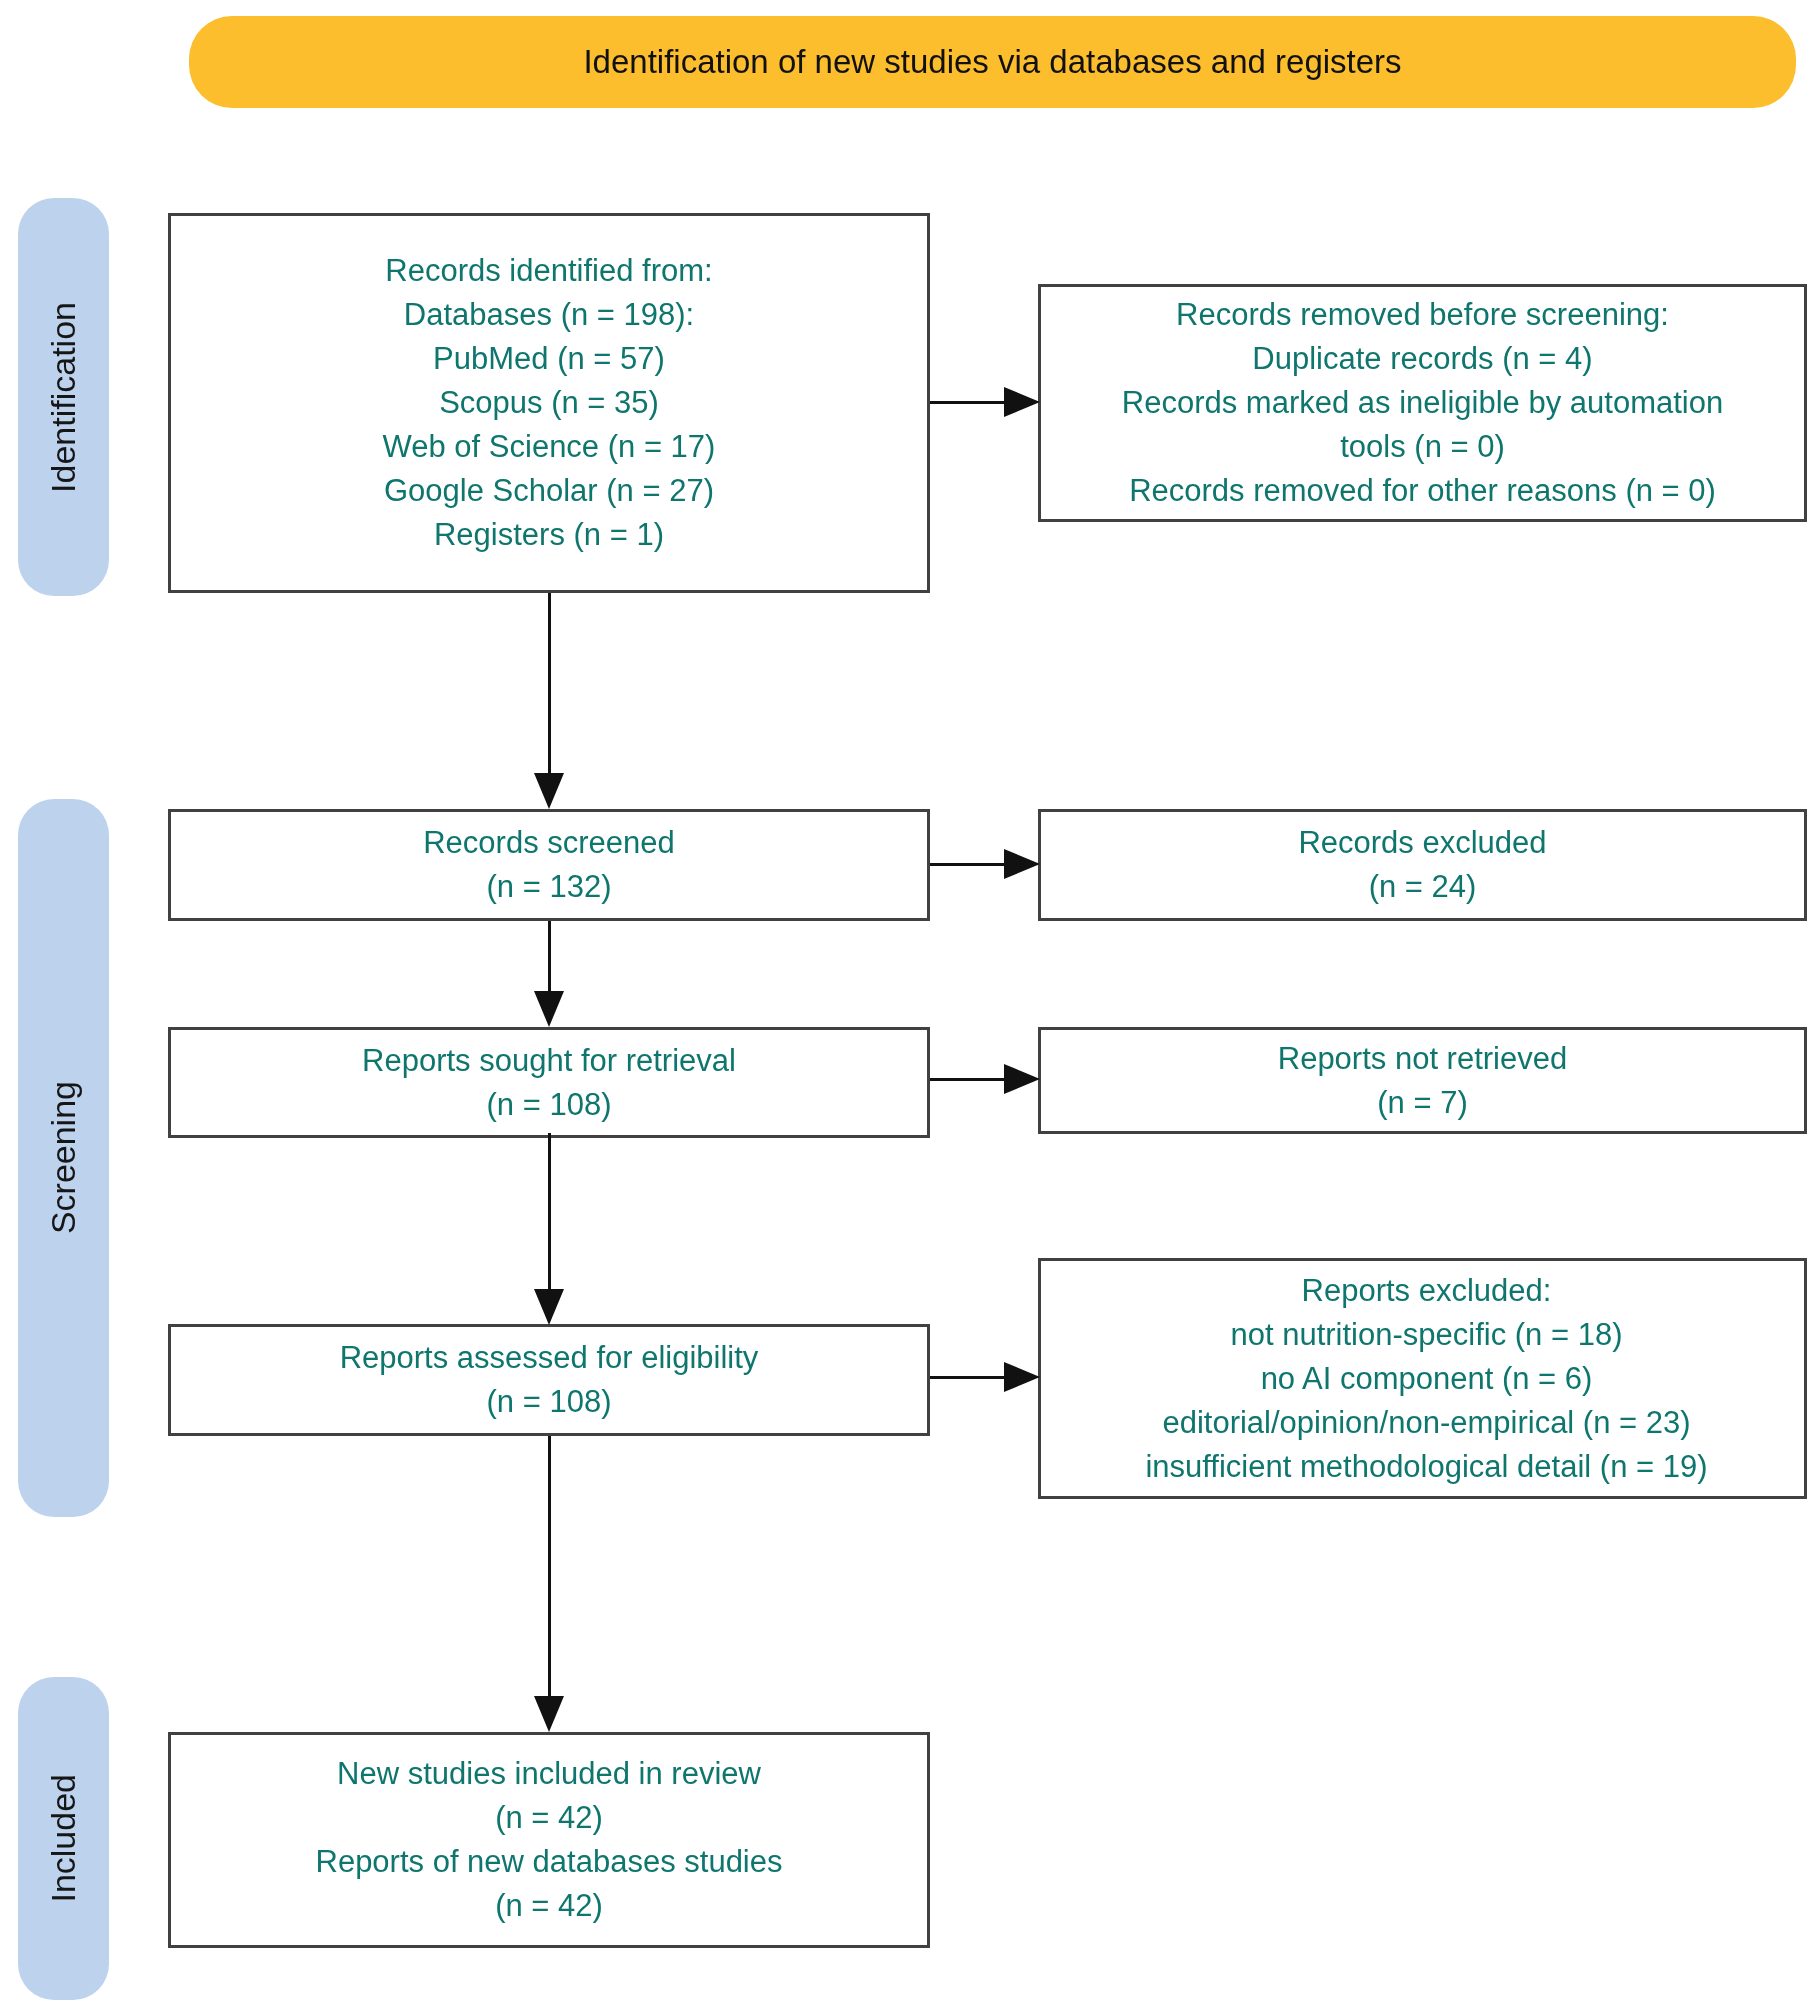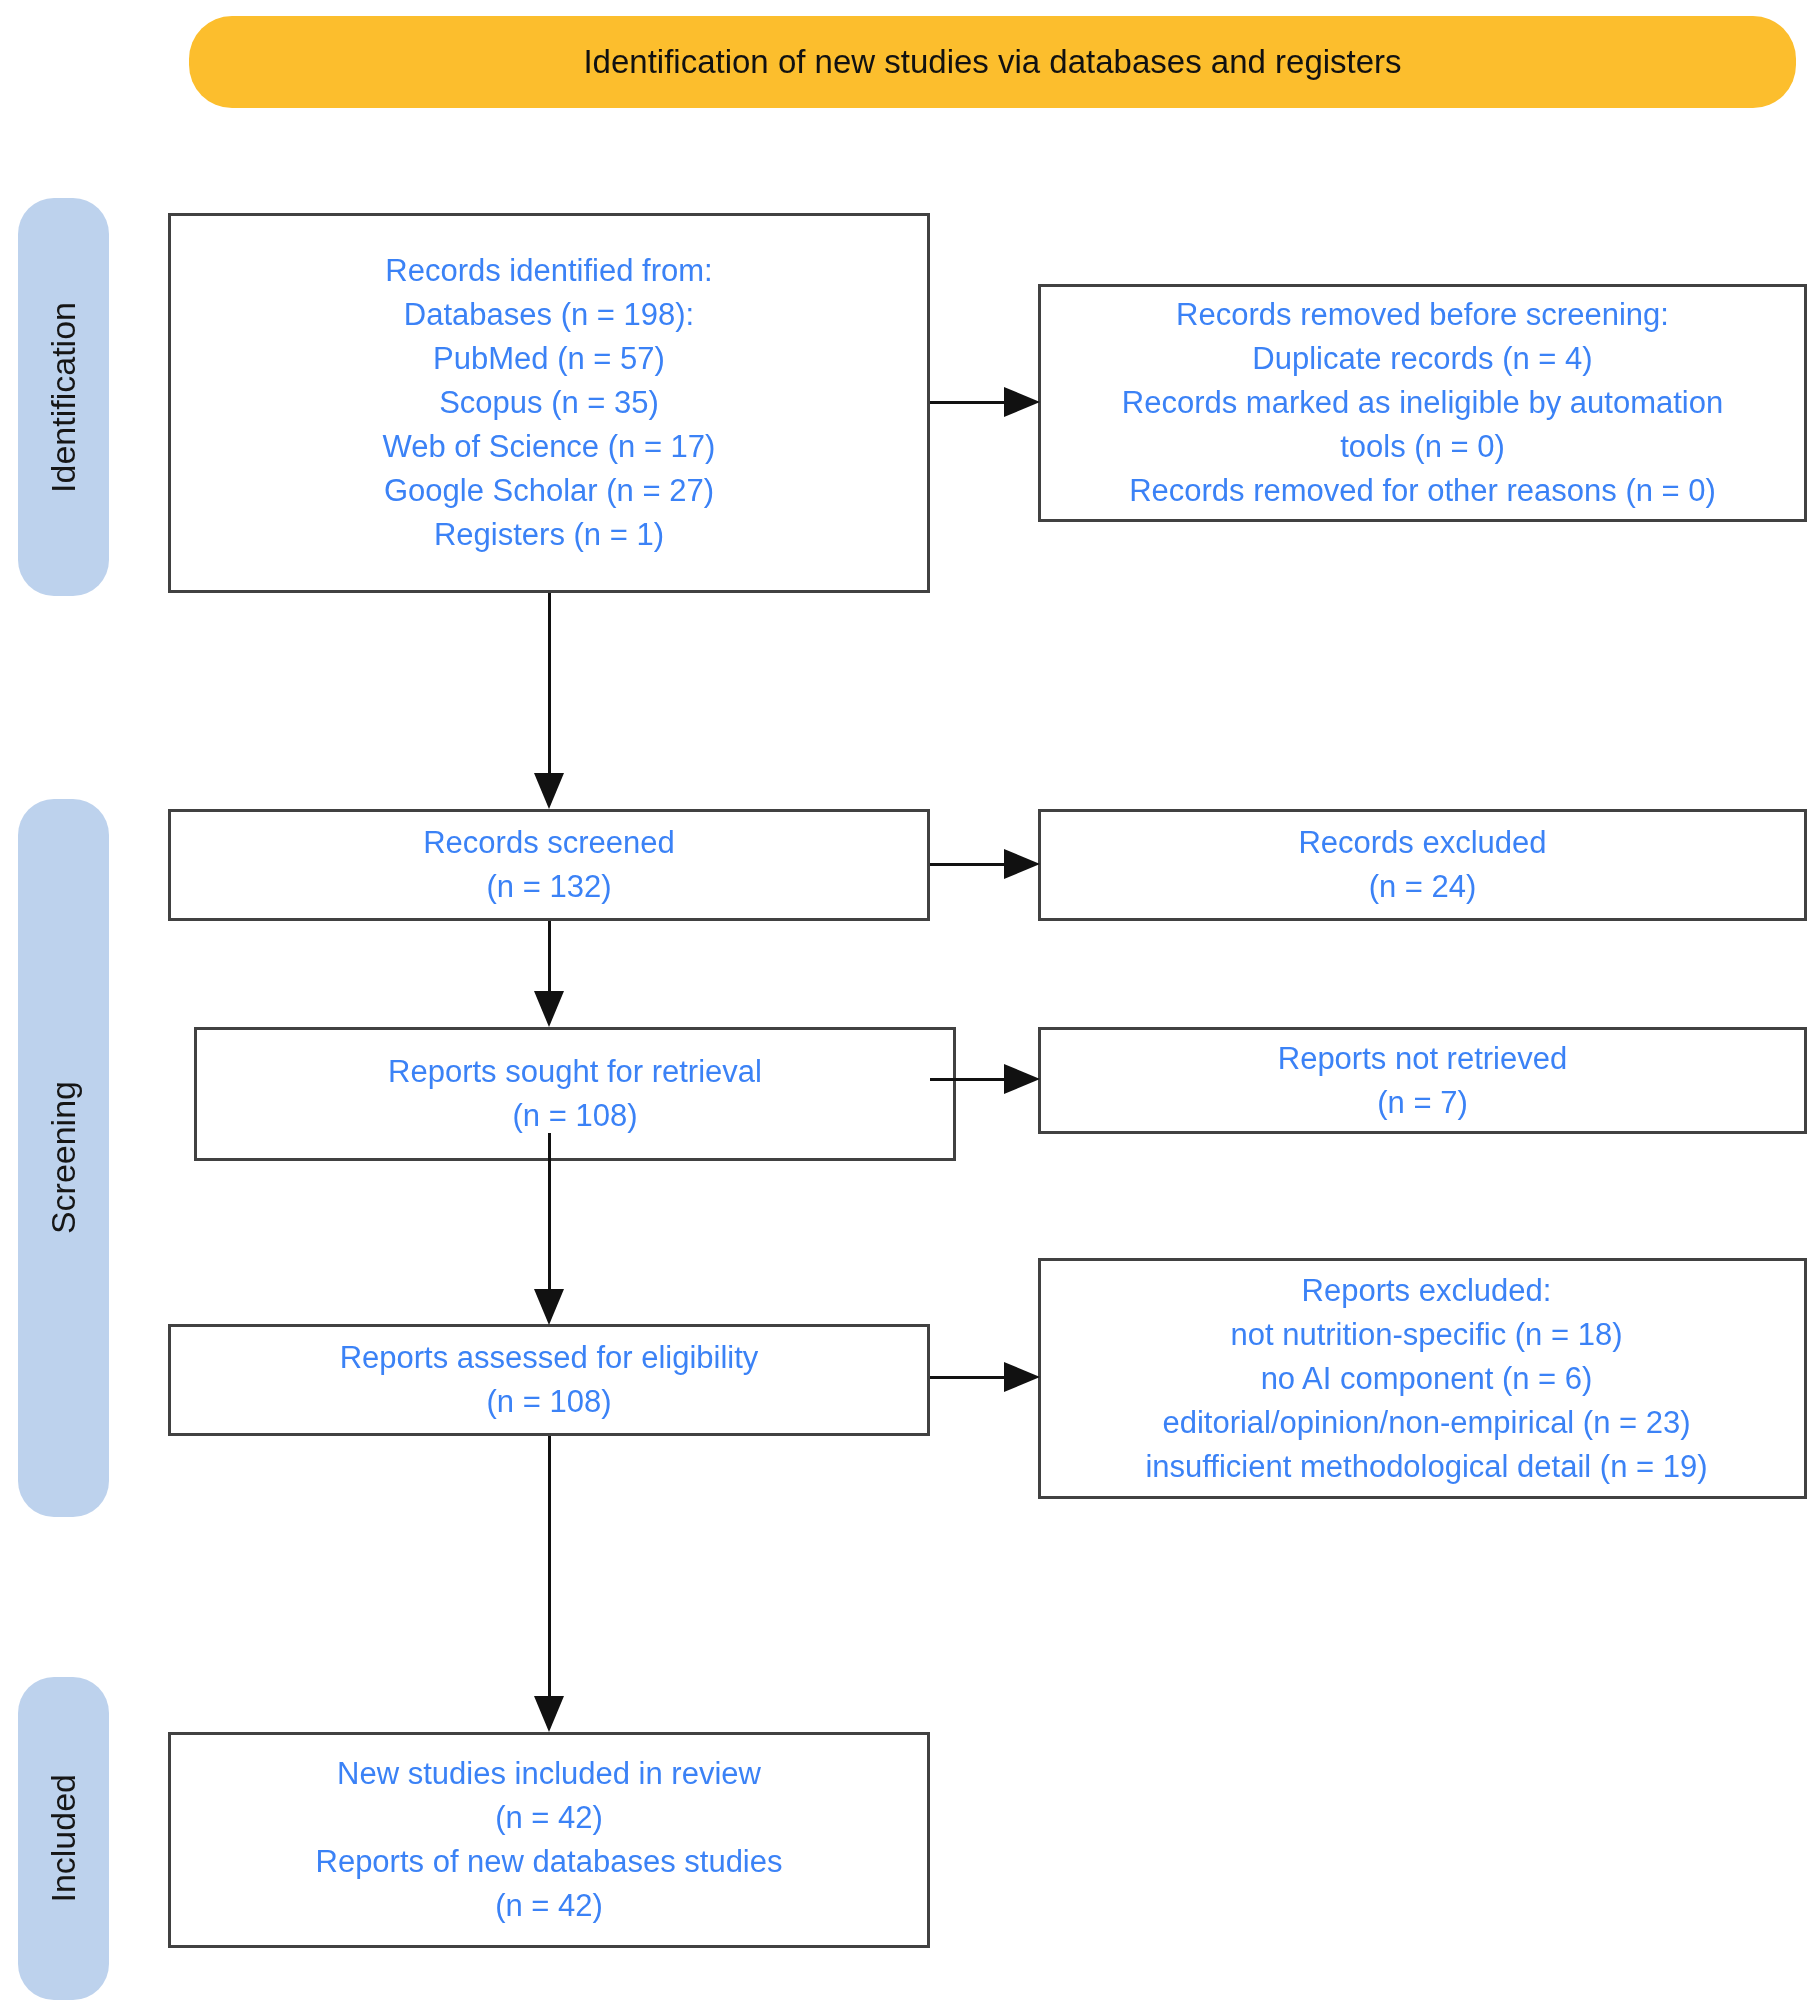--- a/index.html
+++ b/index.html
@@ -45,29 +45,29 @@
   #stage-included       { top: 1677px; height: 323px;  }
 
   
   .fbox {
     position: absolute;
     background: #ffffff;
     border: 3.4px solid #414141;
     display: flex; align-items: center; justify-content: center;
     text-align: center;
   }
-  .fbox .content { width: 100%; font-size: 31px; line-height: 44px; color: #3b82f6; }
+  .fbox .content { width: 100%; font-size: 31px; line-height: 44px; color: #0f766e; }
   .col-left  { left: 168px;  width: 762px; }
   .col-right { left: 1038px; width: 769px; }
 
   #box-records-identified    { top: 213px;  height: 380px; }
   #box-records-removed       { top: 284px;  height: 238px; }
   #box-records-screened      { top: 809px; height: 112px; }
   #box-records-excluded      { top: 809px; height: 112px; }
-  #box-reports-sought        { top: 1027px; height: 134px; margin-left: 26px; }
+  #box-reports-sought        { top: 1027px; height: 111px; }
   #box-reports-not-retrieved { top: 1027px; height: 107px; }
   #box-reports-assessed      { top: 1324px; height: 112px; }
   #box-reports-excluded      { top: 1258px; height: 241px; padding-left: 8px; }
   #box-new-studies           { top: 1732px; height: 216px; }
 
   
   .stem-v {
     position: absolute;
     width: 2.9px;
     left: 548px;

